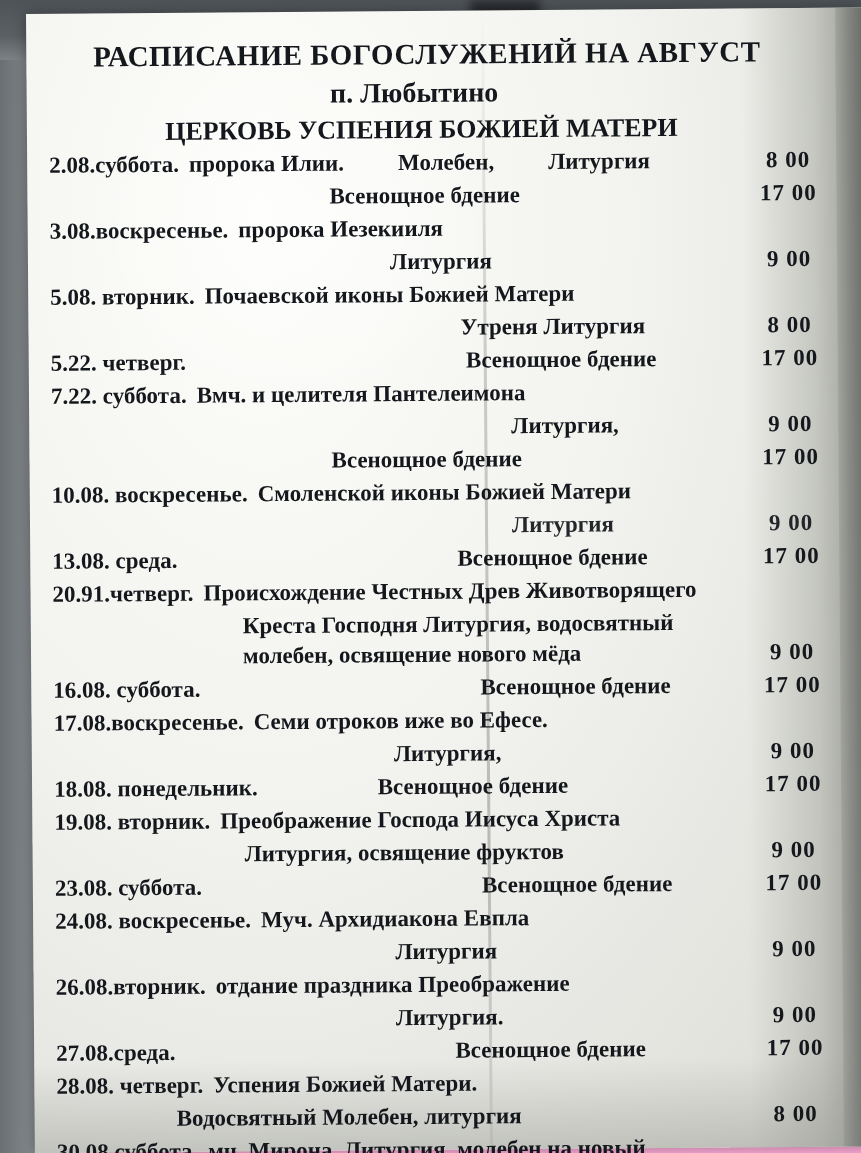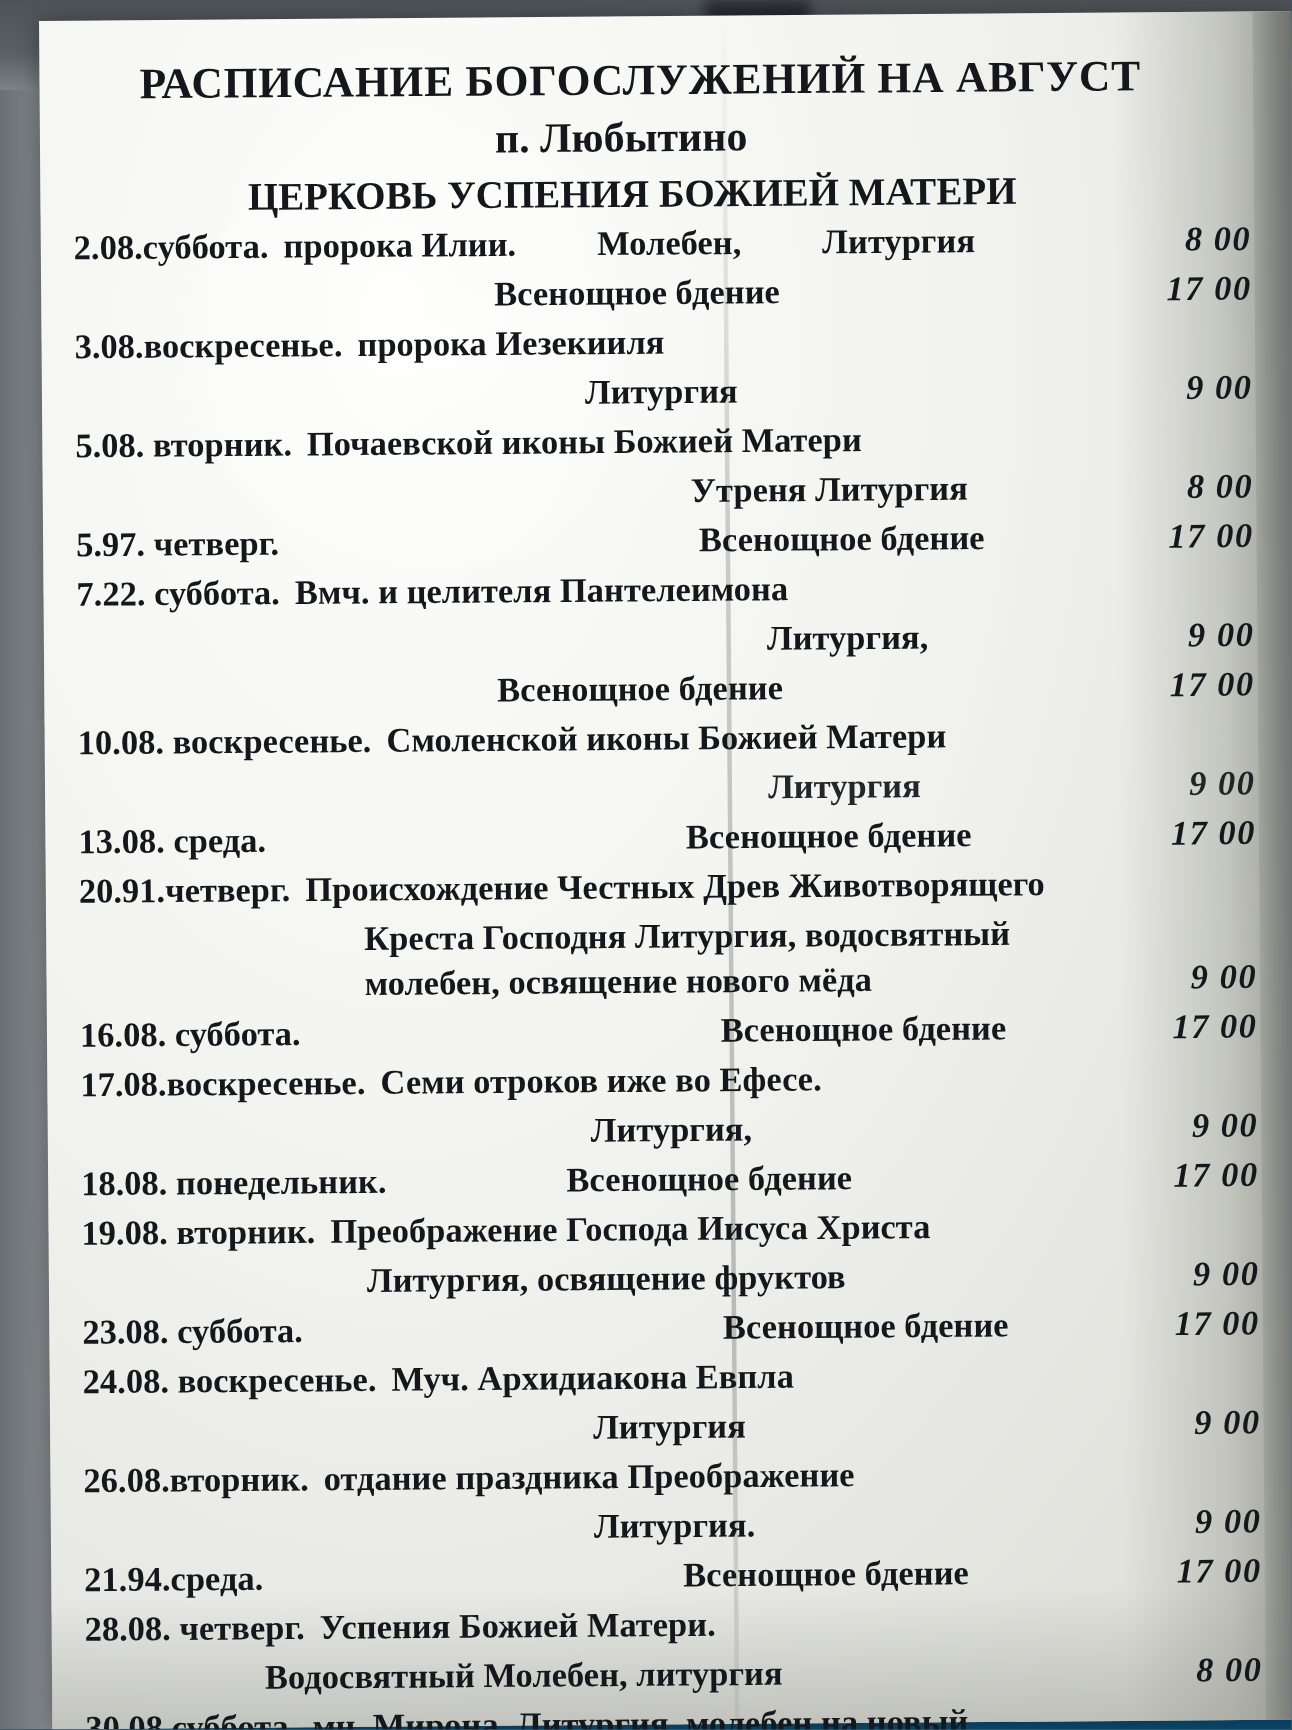--- a/index.html
+++ b/index.html
@@ -11,21 +11,21 @@
     height: 1153px;
     background: #6d7277;
     font-family: "Liberation Serif", serif;
     overflow: hidden;
   }
   .photo {
     position: relative;
     width: 861px;
     height: 1153px;
     overflow: hidden;
-    background: #0c4a6e;
+    background: #f9a8d4;
   }
   
   .wall {
     position: absolute;
     left: 0; top: 0;
     width: 861px; height: 60px;
     background: linear-gradient(180deg, #4e5358 0%, #5a6064 60%, #7d8286 100%);
   }
   .wall-left {
     position: absolute;
@@ -139,25 +139,24 @@
     white-space: nowrap;
     padding-left: 8px;
   }
   .cell-event {
     flex: 1;
     white-space: nowrap;
     overflow: hidden;
   }
   .cell-time {
     width: 92px;
-    text-align: right;
+    text-align: center;
     white-space: nowrap;
     padding-right: 6px;
     letter-spacing: 1px;
-    font-style: italic;
   }
   
   .ind-0  .cell-event { padding-left: 10px; }
   .ind-1  .cell-event { padding-left: 120px; }
   .ind-2  .cell-event { padding-left: 190px; }
   .ind-3  .cell-event { padding-left: 280px; }
   .ind-4  .cell-event { padding-left: 340px; }
   .ind-5  .cell-event { padding-left: 410px; }
   .ind-6  .cell-event { padding-left: 460px; }
   .spread .cell-event { display: flex; gap: 54px; }
@@ -220,21 +219,21 @@
           <span class="cell-time"></span>
         </div>
 
         <div class="row ind-5">
           <span class="cell-date"></span>
           <span class="cell-event">Утреня Литургия</span>
           <span class="cell-time">8 00</span>
         </div>
 
         <div class="row ind-3">
-          <span class="cell-date">5.97. четверг.</span>
+          <span class="cell-date">5.22. четверг.</span>
           <span class="cell-event">Всенощное бдение</span>
           <span class="cell-time">17 00</span>
         </div>
 
         <div class="row ind-0">
           <span class="cell-date">7.22. суббота.</span>
           <span class="cell-event">Вмч. и целителя Пантелеимона</span>
           <span class="cell-time"></span>
         </div>
 
@@ -346,21 +345,21 @@
           <span class="cell-time"></span>
         </div>
 
         <div class="row ind-4">
           <span class="cell-date"></span>
           <span class="cell-event">Литургия.</span>
           <span class="cell-time">9 00</span>
         </div>
 
         <div class="row ind-3">
-          <span class="cell-date">21.94.среда.</span>
+          <span class="cell-date">27.08.среда.</span>
           <span class="cell-event">Всенощное бдение</span>
           <span class="cell-time">17 00</span>
         </div>
 
         <div class="row ind-0">
           <span class="cell-date">28.08. четверг.</span>
           <span class="cell-event">Успения Божией Матери.</span>
           <span class="cell-time"></span>
         </div>
 

